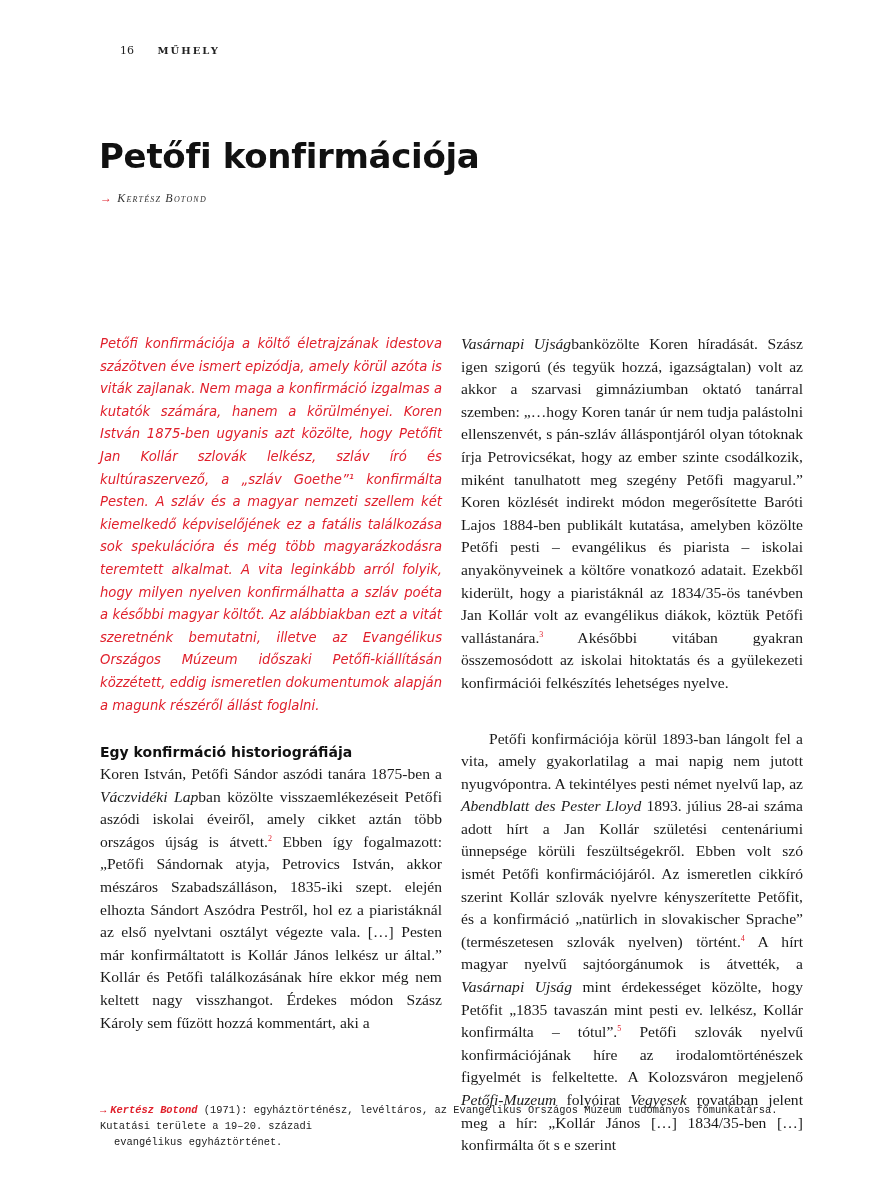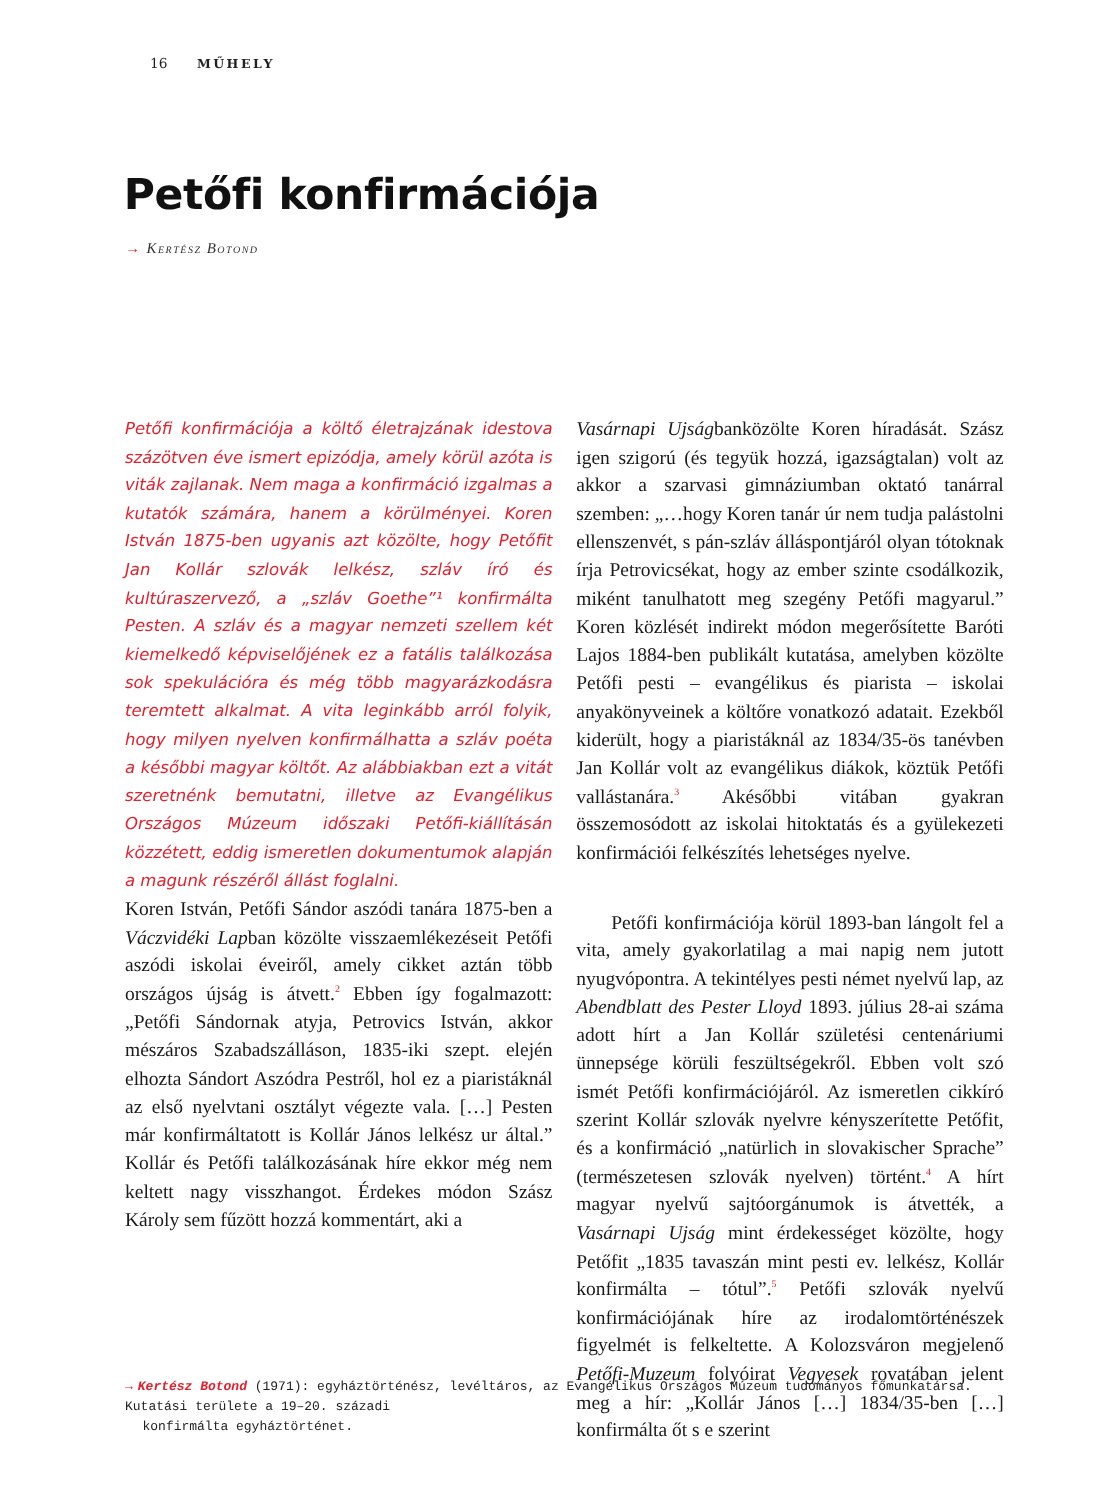--- a/index.html
+++ b/index.html
@@ -31,24 +31,25 @@
 </div>
 
 <h1 class="title">Petőfi konfirmációja</h1>
 
 <div class="byline">
   <span class="arrow">→</span><span>Kertész Botond</span>
 </div>
 
 <div class="col col-left">
   <p class="lead">Petőfi konfirmációja a költő életrajzának idestova százötven éve ismert epizódja, amely körül azóta is viták zajlanak. Nem maga a konfirmáció izgalmas a kutatók számára, hanem a körülményei. Koren István 1875-ben ugyanis azt közölte, hogy Petőfit Jan Kollár szlovák lelkész, szláv író és kultúraszervező, a „szláv Goethe”¹ konfirmálta Pesten. A szláv és a magyar nemzeti szellem két kiemelkedő képviselőjének ez a fatális találkozása sok spekulációra és még több magyarázkodásra teremtett alkalmat. A vita leginkább arról folyik, hogy milyen nyelven konfirmálhatta a szláv poéta a későbbi magyar költőt. Az alábbiakban ezt a vitát szeretnénk bemutatni, illetve az Evangélikus Országos Múzeum időszaki Petőfi-kiállításán közzétett, eddig ismeretlen dokumentumok alapján a magunk részéről állást foglalni.</p>
+  <h2 class="subhead">Egy konfirmáció historiográfiája</h2>
   <p class="body-p"><span>Koren István, Petőfi Sándor aszódi tanára 1875-ben a </span><i>Váczvidéki Lap</i><span>ban közölte visszaemlékezéseit Petőfi aszódi iskolai éveiről, amely cikket aztán több országos újság is átvett.</span><sup class="fn">2</sup><span> Ebben így fogalmazott: „Petőfi Sándornak atyja, Petrovics István, akkor mészáros Szabadszálláson, 1835-iki szept. elején elhozta Sándort Aszódra Pestről, hol ez a piaristáknál az első nyelvtani osztályt végezte vala. […] Pesten már konfirmáltatott is Kollár János lelkész ur által.” Kollár és Petőfi találkozásának híre ekkor még nem keltett nagy visszhangot. Érdekes módon Szász Károly sem fűzött hozzá kommentárt, aki a </span></p>
 </div>
 
 <div class="col col-right">
     <p class="body-p" style="text-align: justify;"><i>Vasárnapi Ujság</i><span>ban</span><span>közölte Koren híradását. Szász igen szigorú (és tegyük hozzá, igazságtalan) volt az akkor a szarvasi gimnáziumban oktató tanárral szemben: „…hogy Koren tanár úr nem tudja palástolni ellenszenvét, s pán-szláv álláspontjáról olyan tótoknak írja Petrovicsékat, hogy az ember szinte csodálkozik, miként tanulhatott meg szegény Petőfi magyarul.” Koren közlését indirekt módon megerősítette Baróti Lajos 1884-ben publikált kutatása, amelyben közölte Petőfi pesti – evangélikus és piarista – iskolai anyakönyveinek a költőre vonatkozó adatait. Ezekből kiderült, hogy a piaristáknál az 1834/35-ös tanévben Jan Kollár volt az evangélikus diákok, köztük Petőfi vallástanára.</span><sup class="fn">3</sup><span> A</span><span>későbbi vitában gyakran összemosódott az iskolai hitoktatás és a gyülekezeti konfirmációi felkészítés lehetséges nyelve.</span></p>
   <p class="body-p indent"><span>Petőfi konfirmációja körül 1893-ban lángolt fel a vita, amely gyakorlatilag a mai napig nem jutott nyugvópontra. A tekintélyes pesti német nyelvű lap, az </span><i>Abendblatt des Pester Lloyd</i><span> 1893. július 28-ai száma adott hírt a Jan Kollár születési centenáriumi ünnepsége körüli feszültségekről. Ebben volt szó ismét Petőfi konfirmációjáról. Az ismeretlen cikkíró szerint Kollár szlovák nyelvre kényszerítette Petőfit, és a konfirmáció „natürlich in slovakischer Sprache” (természetesen szlovák nyelven) történt.</span><sup class="fn">4</sup><span> A hírt magyar nyelvű sajtóorgánumok is átvették, a </span><i>Vasárnapi Ujság</i><span> mint érdekességet közölte, hogy Petőfit „1835 tavaszán mint pesti ev. lelkész, Kollár konfirmálta – tótul”.</span><sup class="fn">5</sup><span> Petőfi szlovák nyelvű konfirmációjának híre az irodalomtörténészek figyelmét is felkeltette. A Kolozsváron megjelenő </span><i>Petőfi-Muzeum</i><span> folyóirat </span><i>Vegyesek</i><span> rovatában jelent meg a hír: „Kollár János […] 1834/35-ben […] konfirmálta őt s e szerint</span></p>
 </div>
 
 <div class="footnote-bio">
   <span class="arrow">→</span><span class="fn-name">Kertész Botond</span><span> (1971): egyháztörténész, levéltáros, az Evangélikus Országos Múzeum tudományos főmunkatársa. Kutatási területe a 19–20. századi</span>
-  <span class="cont">konfirmálta egyháztörténet.</span>
+  <span class="cont">evangélikus egyháztörténet.</span>
 </div>
 
 </body></html>

